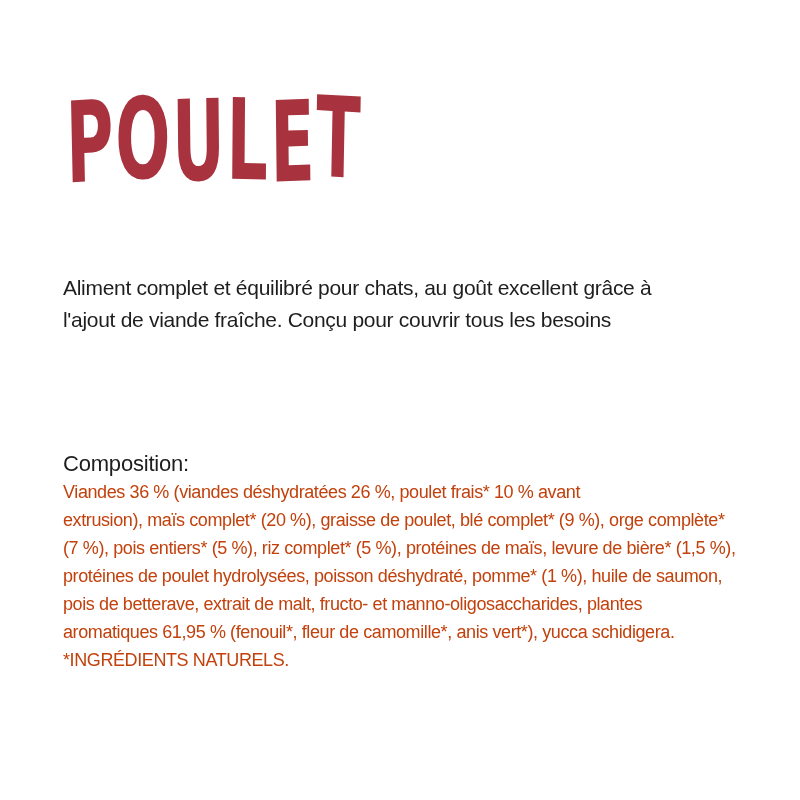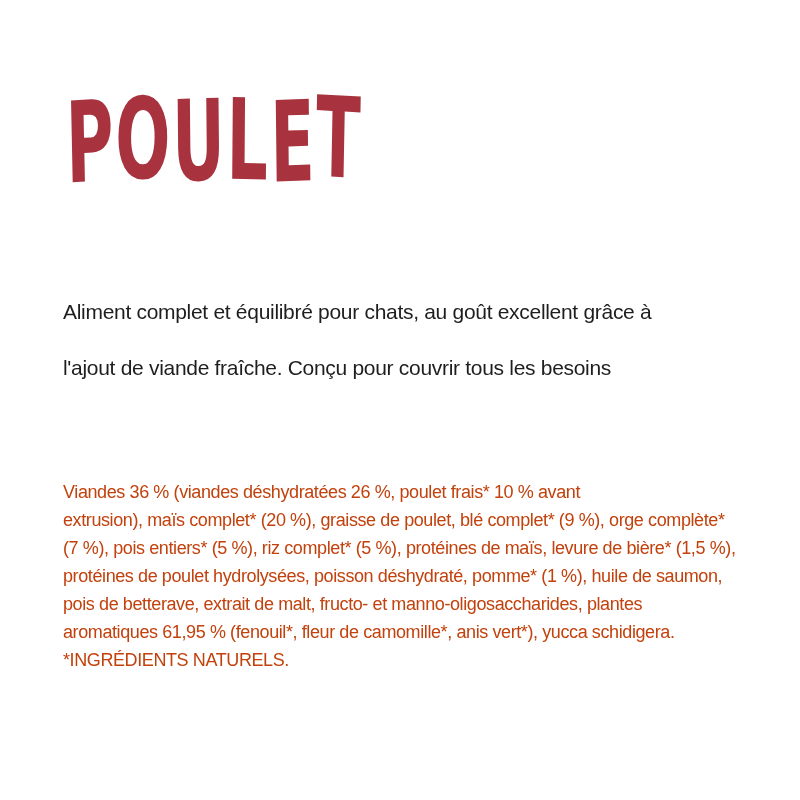--- a/index.html
+++ b/index.html
@@ -45,21 +45,21 @@
 
   .description {
     position: absolute;
     left: 63px;
     top: 272px;
     font-size: 21px;
     line-height: 32px;
     letter-spacing: -0.3px;
     color: #1e1e1e;
   }
-  .description .line { white-space: nowrap; margin-top: 24px; }
+  .description .line { white-space: nowrap; }
 
   .composition-heading {
     position: absolute;
     left: 63px;
     top: 449px;
     font-size: 22px;
     line-height: 30px;
     letter-spacing: -0.2px;
     color: #1e1e1e;
   }
@@ -79,20 +79,21 @@
 
 <div class="page">
 
   <h1 class="product-title"><span class="tl">P</span><span class="tl">O</span><span class="tl">U</span><span class="tl">L</span><span class="tl">E</span><span class="tl">T</span></h1>
 
   <div class="description">
     <div class="line">Aliment complet et équilibré pour chats, au goût excellent grâce à</div>
     <div class="line">l'ajout de viande fraîche. Conçu pour couvrir tous les besoins</div>
   </div>
 
+  <div class="composition-heading">Composition:</div>
 
   <div class="composition-body">
     <div class="line">Viandes 36 % (viandes déshydratées 26 %, poulet frais* 10 % avant</div>
     <div class="line">extrusion), maïs complet* (20 %), graisse de poulet, blé complet* (9 %), orge complète*</div>
     <div class="line">(7 %), pois entiers* (5 %), riz complet* (5 %), protéines de maïs, levure de bière* (1,5 %),</div>
     <div class="line">protéines de poulet hydrolysées, poisson déshydraté, pomme* (1 %), huile de saumon,</div>
     <div class="line">pois de betterave, extrait de malt, fructo- et manno-oligosaccharides, plantes</div>
     <div class="line">aromatiques 61,95 % (fenouil*, fleur de camomille*, anis vert*), yucca schidigera.</div>
     <div class="line">*INGRÉDIENTS NATURELS.</div>
   </div>

